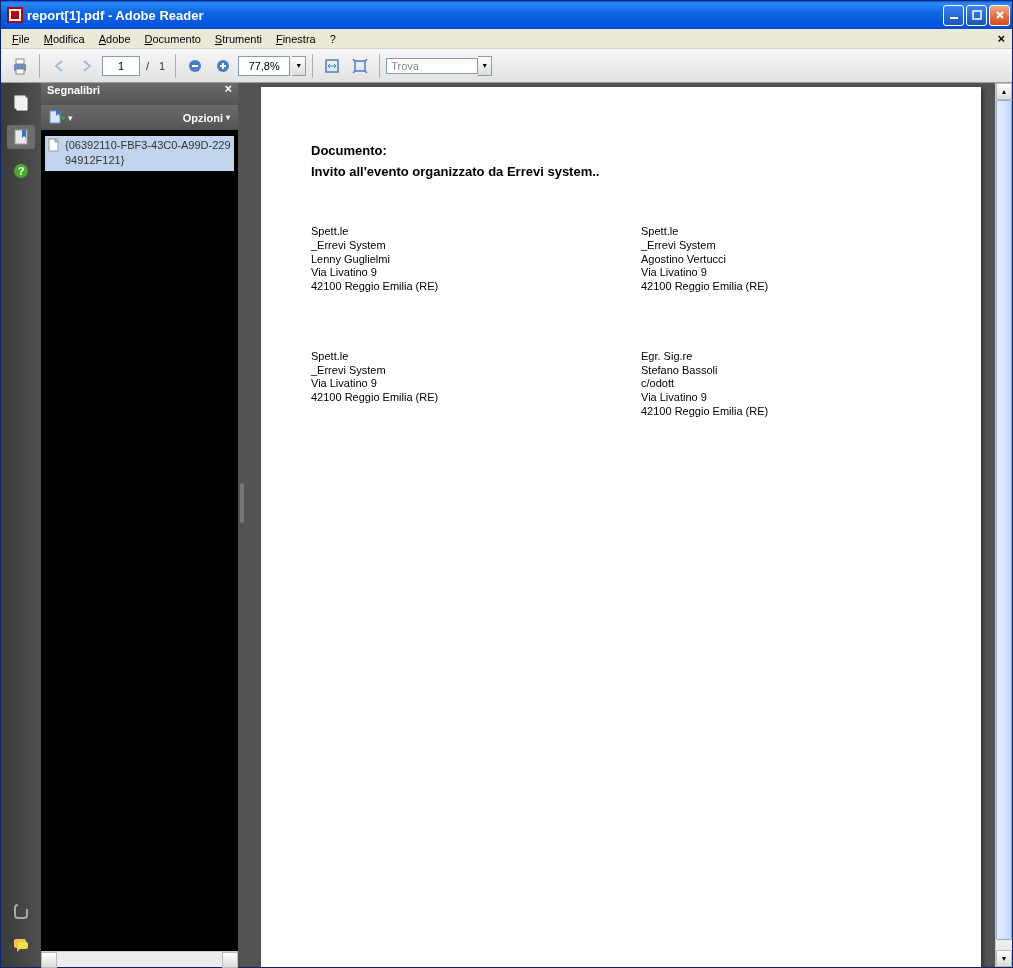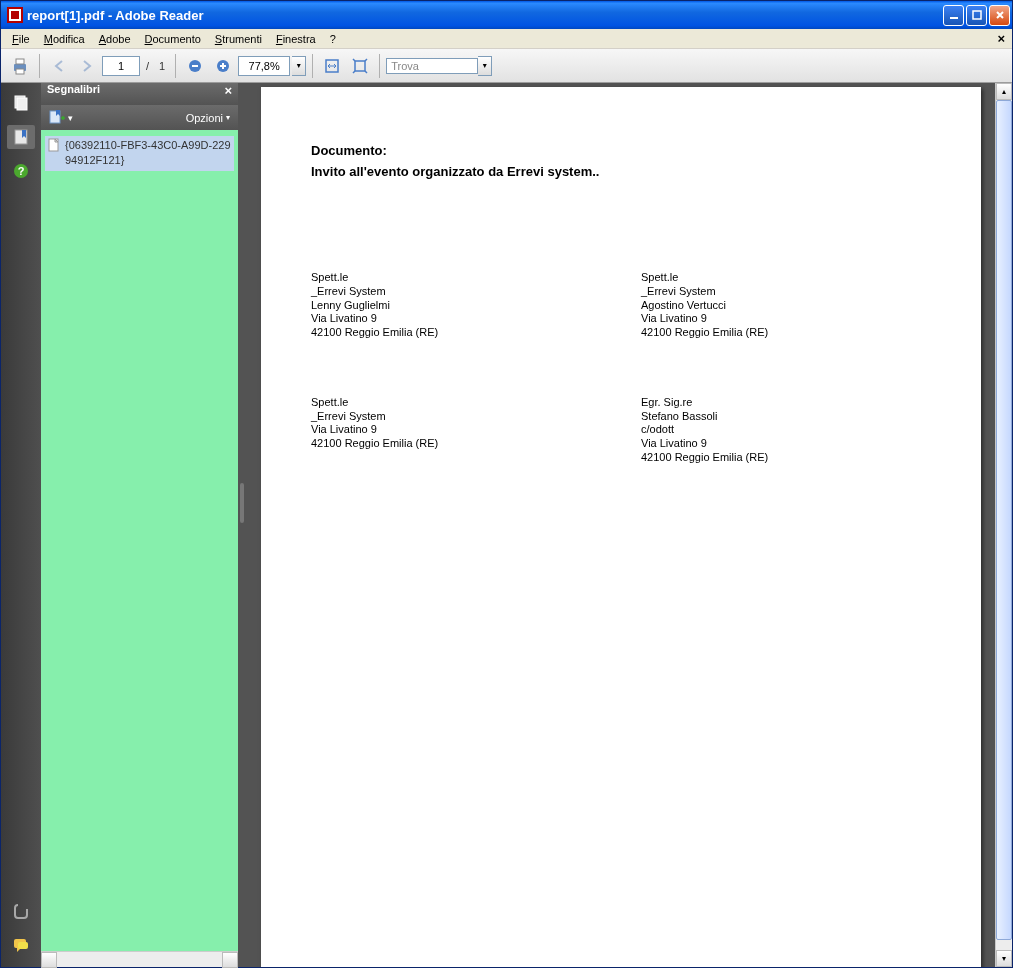--- a/index.html
+++ b/index.html
@@ -35,38 +35,38 @@
 .find-dd { width: 14px; height: 20px; border: 1px solid #7F9DB9; border-left:none; background: linear-gradient(#fff,#ddd); font-size: 8px; display:flex;align-items:center;justify-content:center;cursor:pointer;}
 
 .content { flex: 1; display: flex; background: #535353; min-height: 0; }
 
 .leftbar { width: 40px; background: linear-gradient(to right, #3A3A3A, #4F4F4F); display: flex; flex-direction: column; align-items: center; padding-top: 8px; gap: 10px; }
 .lb-btn { width: 28px; height: 24px; display:flex; align-items:center; justify-content:center; cursor:pointer; border-radius:2px;}
 .lb-btn.active { background: #6C6C6C; }
 .lb-bottom { margin-top: auto; padding-bottom: 10px; display:flex; flex-direction:column; gap:10px; align-items:center; }
 
 .bookmarks { width: 200px; background: #fff; display:flex; flex-direction:column; border-right: 3px solid #535353;}
-.bm-head { background: linear-gradient(to bottom,#6B6B6B,#535353); color:#fff; height:22px; display:flex; align-items:flex-start; padding:0 6px; font-size:11px; font-weight:bold; }
+.bm-head { background: linear-gradient(to bottom,#6B6B6B,#535353); color:#fff; height:22px; display:flex; align-items:flex-end; padding:9px 6px; font-size:11px; font-weight:bold; }
 .bm-head-close { margin-left:auto; font-size:13px; font-weight:bold; cursor:pointer; }
 .bm-tools { background: linear-gradient(to bottom,#6B6B6B,#535353); height:25px; display:flex; align-items:center; padding:0 8px; }
-.bm-opts { margin-left:auto; color:#fff; font-size:11px; cursor:pointer; display:flex; align-items:center; gap:3px;}
-.bm-tree { flex:1; background:#86efac; padding:6px 4px; overflow:auto; }
+.bm-opts { margin-left:auto; color:#fff; font-size:11px; cursor:pointer; display:flex; align-items:center; gap:3px;font-weight:bold;}
+.bm-tree { flex:1; background:#000000; padding:6px 4px; overflow:auto; }
 .bm-item { display:flex; align-items:flex-start; gap:4px; padding:2px; }
 .bm-item.selected { background:#C2D5EE; }
 .bm-item-text { font-size:11px; color:#333; word-break:break-all; line-height:1.4; }
 .bm-scroll { height: 16px; background: #EDEDED; border-top:1px solid #ccc; position:relative;}
 .bm-scroll::before,.bm-scroll::after{content:'';position:absolute;top:0;width:16px;height:16px;background:linear-gradient(#fff,#ddd);border:1px solid #bbb;box-sizing:border-box;}
 .bm-scroll::before{left:0;} .bm-scroll::after{right:0;}
 
 .doc-area { flex:1; background:#535353; display:flex; position:relative;}
 .doc-scroll { flex:1; overflow:auto; padding:0; }
 .page-wrap { padding: 4px 4px 60px 20px; }
 .page { width: 720px; min-height: 930px; background:#fff; box-shadow: 2px 2px 4px rgba(0,0,0,.5); padding: 56px 50px; }
 .doc-title-lbl { font-weight:bold; font-size:13px; margin-bottom:6px;}
-.doc-title-txt { font-weight:bold; font-size:13px; margin-bottom:92px;}
+.doc-title-txt { font-weight:bold; font-size:13px; margin-bottom:46px;}
 .addr-grid { display:grid; grid-template-columns: 1fr 1fr; column-gap: 40px; row-gap: 56px; }
 .addr-block { font-size:11px; line-height:1.25; }
 
 .vscroll { width: 17px; background: #EDEDED; border-left:1px solid #C8C8C8; display:flex; flex-direction:column;}
 .vs-btn { height:17px; background:linear-gradient(#fff,#ddd); border:1px solid #bbb; font-size:8px; display:flex;align-items:center;justify-content:center;cursor:pointer;}
 .vs-track{flex:1; position:relative;}
 .vs-thumb{position:absolute;top:0;left:0;right:0;height:840px; background:linear-gradient(to right,#E8F0FF,#C5D8FF); border:1px solid #8DA8D8; border-radius:2px;}
 
 .page-drag { width:4px; height:40px; background:#777; position:absolute; left:-1px; top:400px; border-radius:2px;}
 </style>

